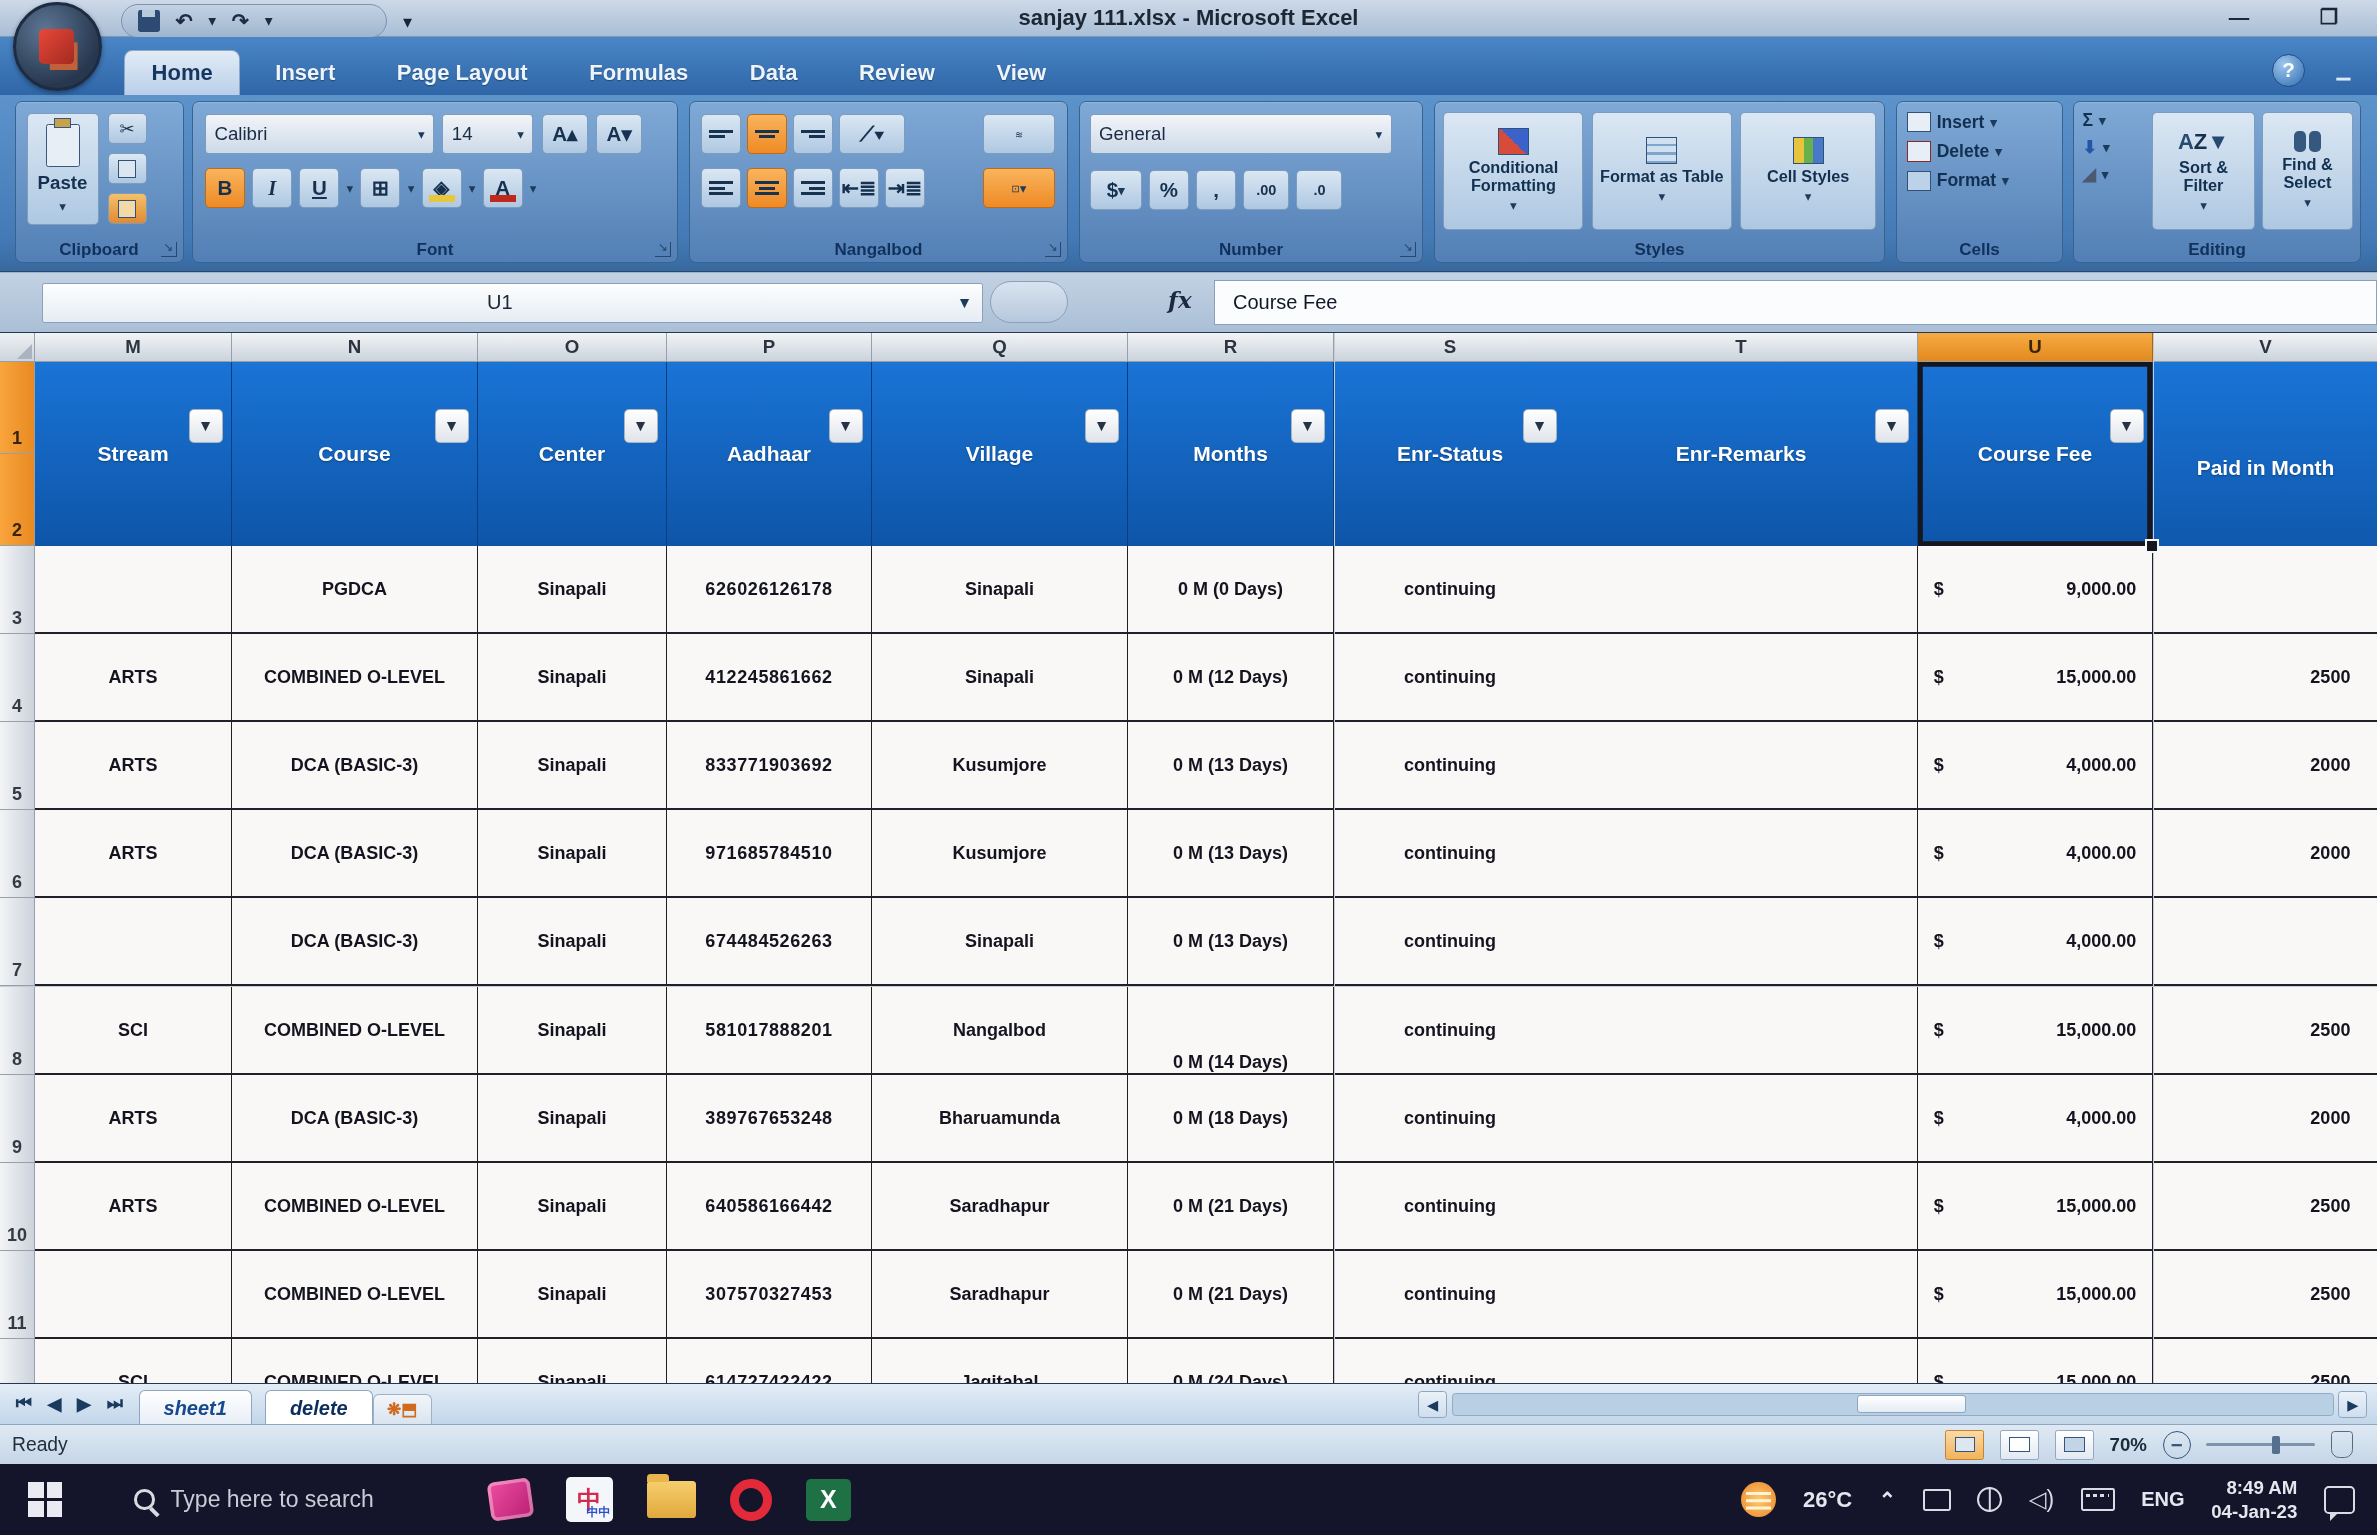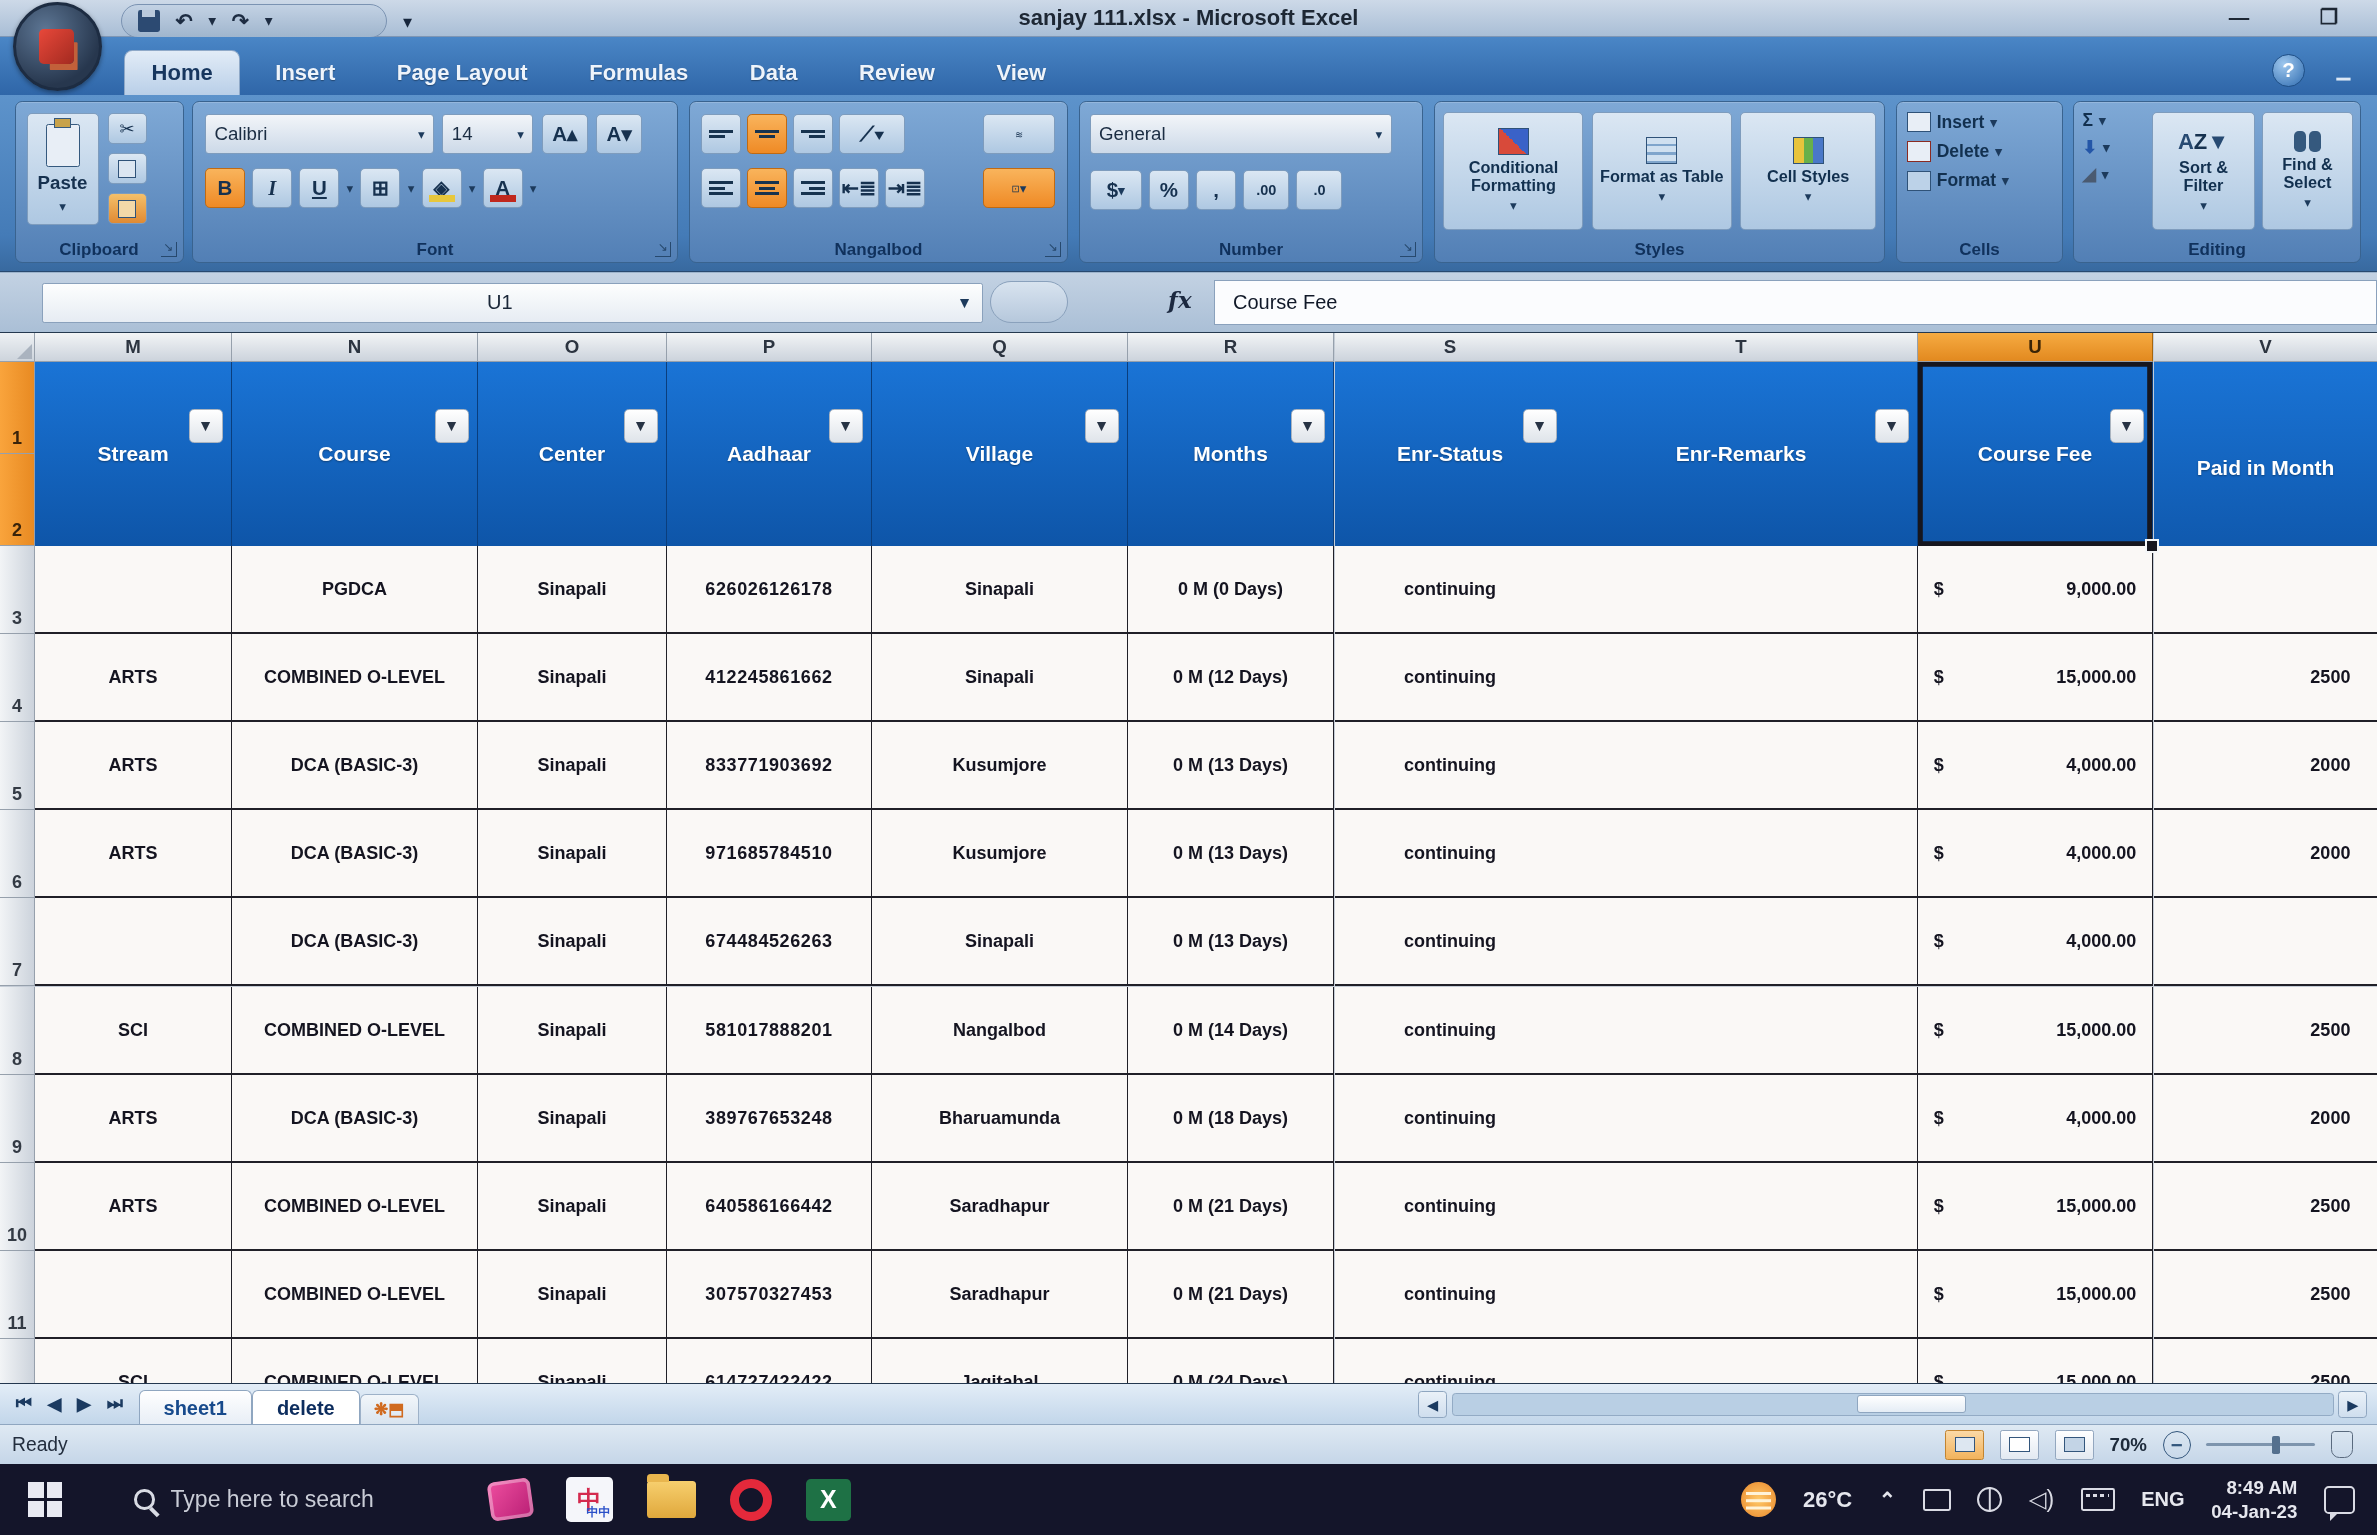--- a/index.html
+++ b/index.html
@@ -688,21 +688,21 @@
         </div>
         <div class="dcell" style="left: 478px; width: 189px; top: 654px; height: 88px;">
           <div>Sinapali</div>
         </div>
         <div class="dcell" style="left: 667px; width: 205px; top: 654px; height: 88px;">
           <div style="letter-spacing: 0.6px;">581017888201</div>
         </div>
         <div class="dcell" style="left: 872px; width: 256px; top: 654px; height: 88px;">
           <div>Nangalbod</div>
         </div>
-        <div class="dcell" style="left: 1128px; width: 206px; top: 654px; height: 88px;">
+        <div class="dcell" style="left: 1128px; width: 206px; top: 654px; height: 88px; align-items: flex-end;">
           <div>0 M (14 Days)</div>
         </div>
         <div class="dcell" style="left: 1335px; width: 231px; top: 654px; height: 88px;">
           <div>continuing</div>
         </div>
         <div class="dcell" style="left: 1565px; width: 353px; top: 654px; height: 88px;"></div>
         <div class="dcell fee" style="left: 1918px; width: 235px; top: 654px; height: 88px;">
           <div>$</div>
           <div>15,000.00</div>
         </div>
@@ -827,21 +827,21 @@
 
   </div>
 
   <div class="sheetbar">
     <div class="tabnav">
       <span>⏮</span>
       <span>◀</span>
       <span>▶</span>
       <span>⏭</span>
     </div>
-    <div id="sheet-tabs" style="display:flex;gap:0;height:100%;">
+    <div id="sheet-tabs" style="display:flex;gap:13px;height:100%;font-style:italic;">
         <div class="stab">sheet1</div>
         <div class="stab active">delete</div>
       </div>
     <div class="ins-tab">❋⬒</div>
     <div class="hscroll">
       <div class="hs-arrow">◀</div>
       <div class="hs-track">
         <div class="hs-thumb"></div>
       </div>
       <div class="hs-arrow">▶</div>

